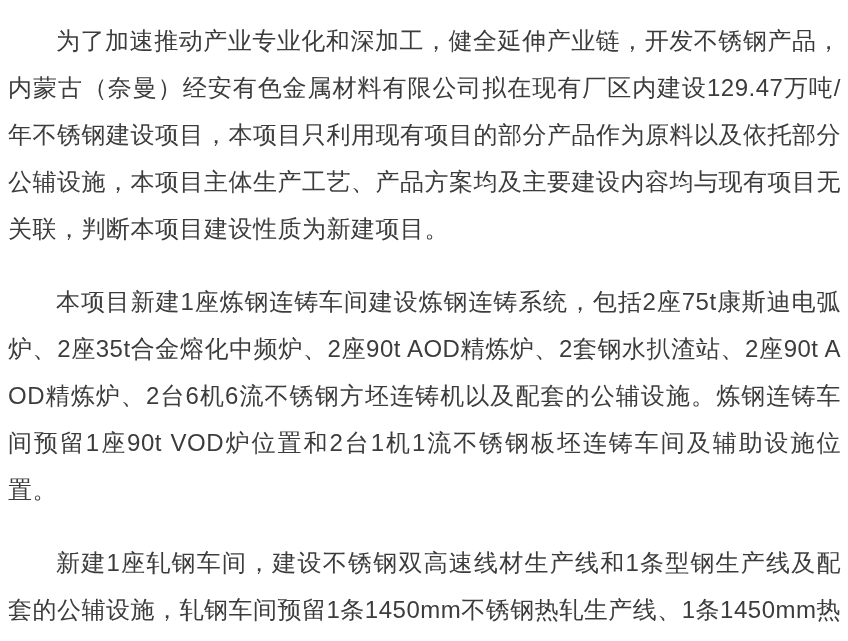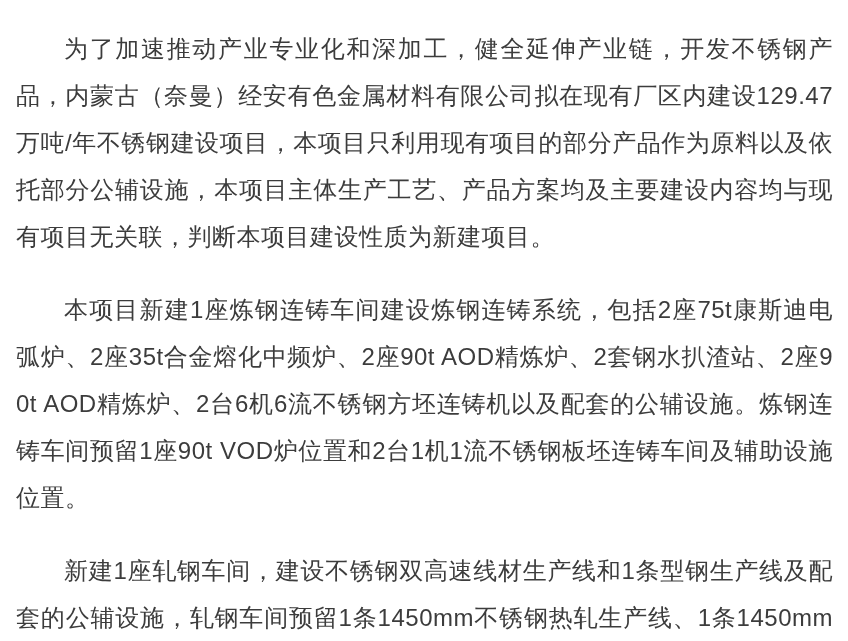--- a/index.html
+++ b/index.html
@@ -20,21 +20,21 @@
     background: #ffffff;
     font-family: "Liberation Sans", "DejaVu Sans", sans-serif;
     font-size: 24px;
     line-height: 47px;
     color: #3c3c3c;
     text-align: justify;
     text-justify: inter-ideograph;
     letter-spacing: 0.5px;
   }
   .page p {
-    margin: 8px;
+    margin: 0;
     text-indent: 2em;
     word-break: break-all;
   }
   .page p + p {
     margin-top: 26px;
   }
 </style>
 </head>
 <body>
 

